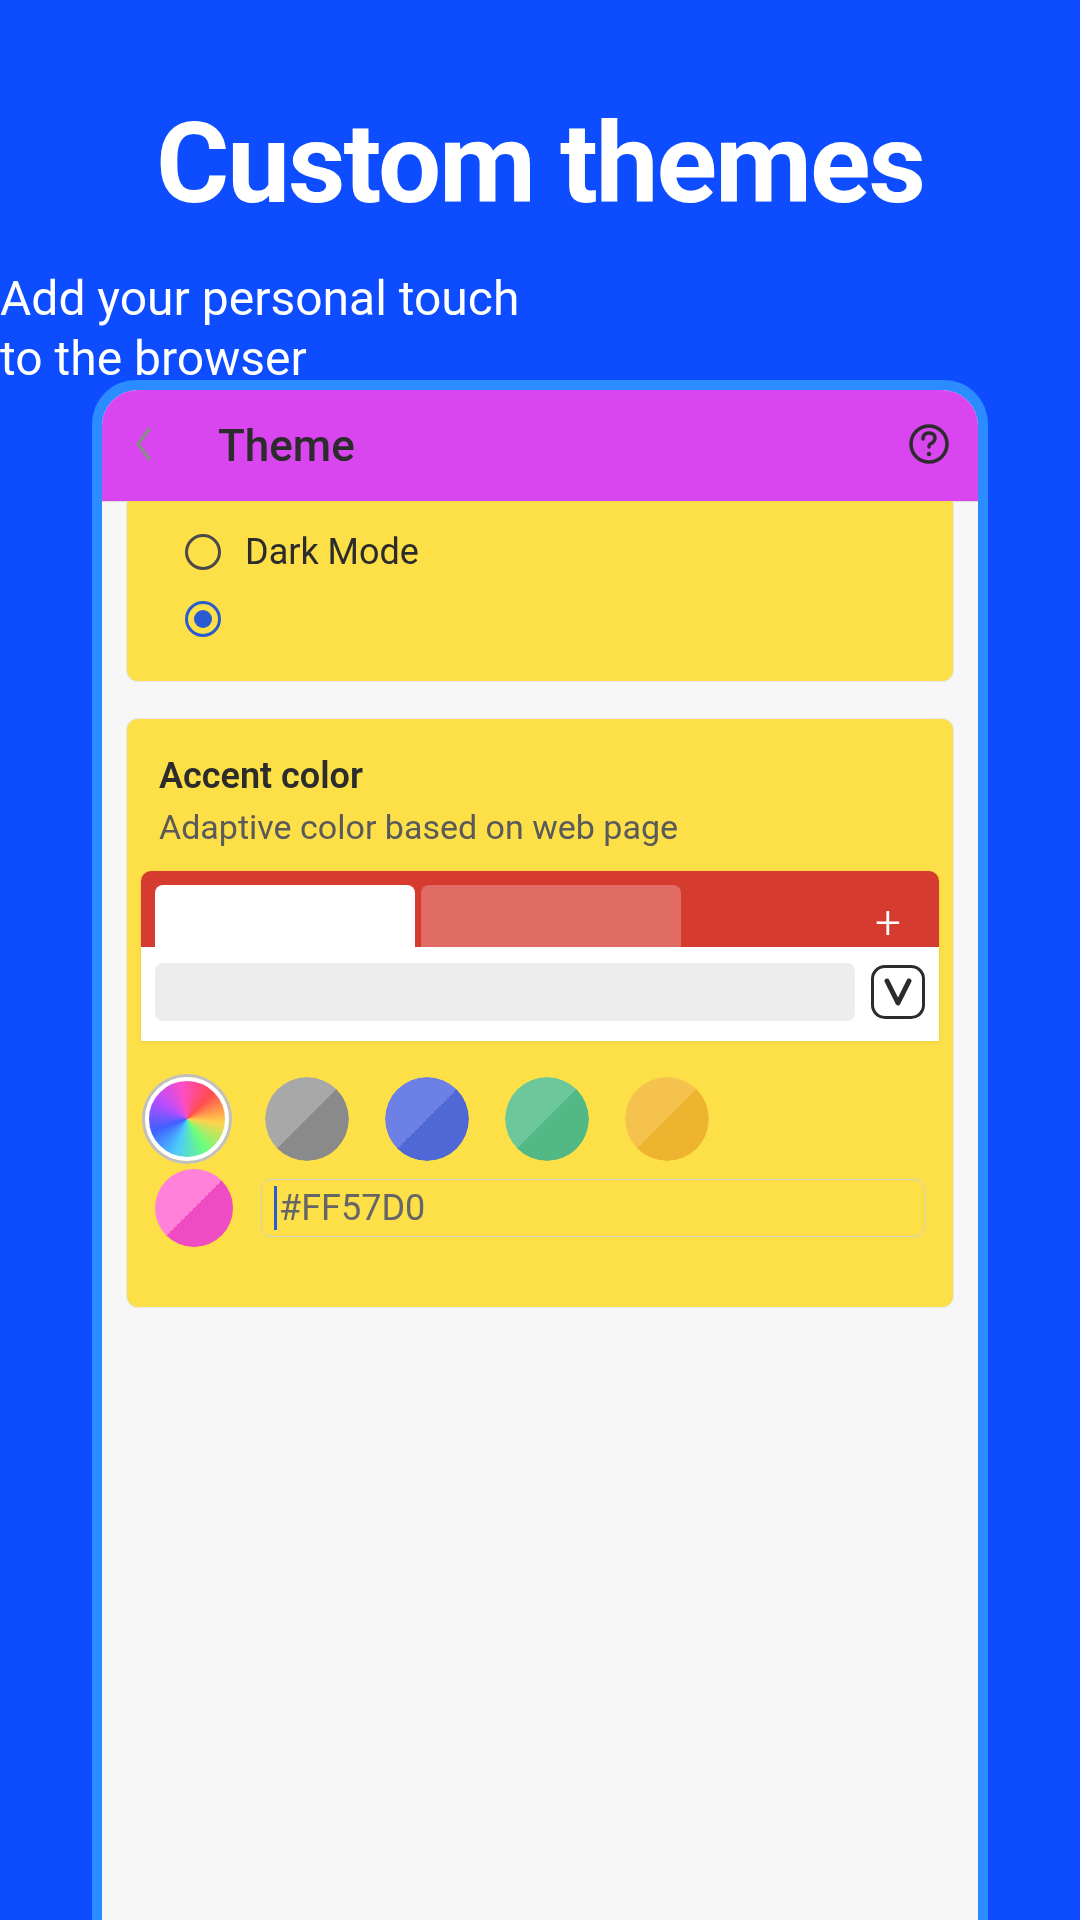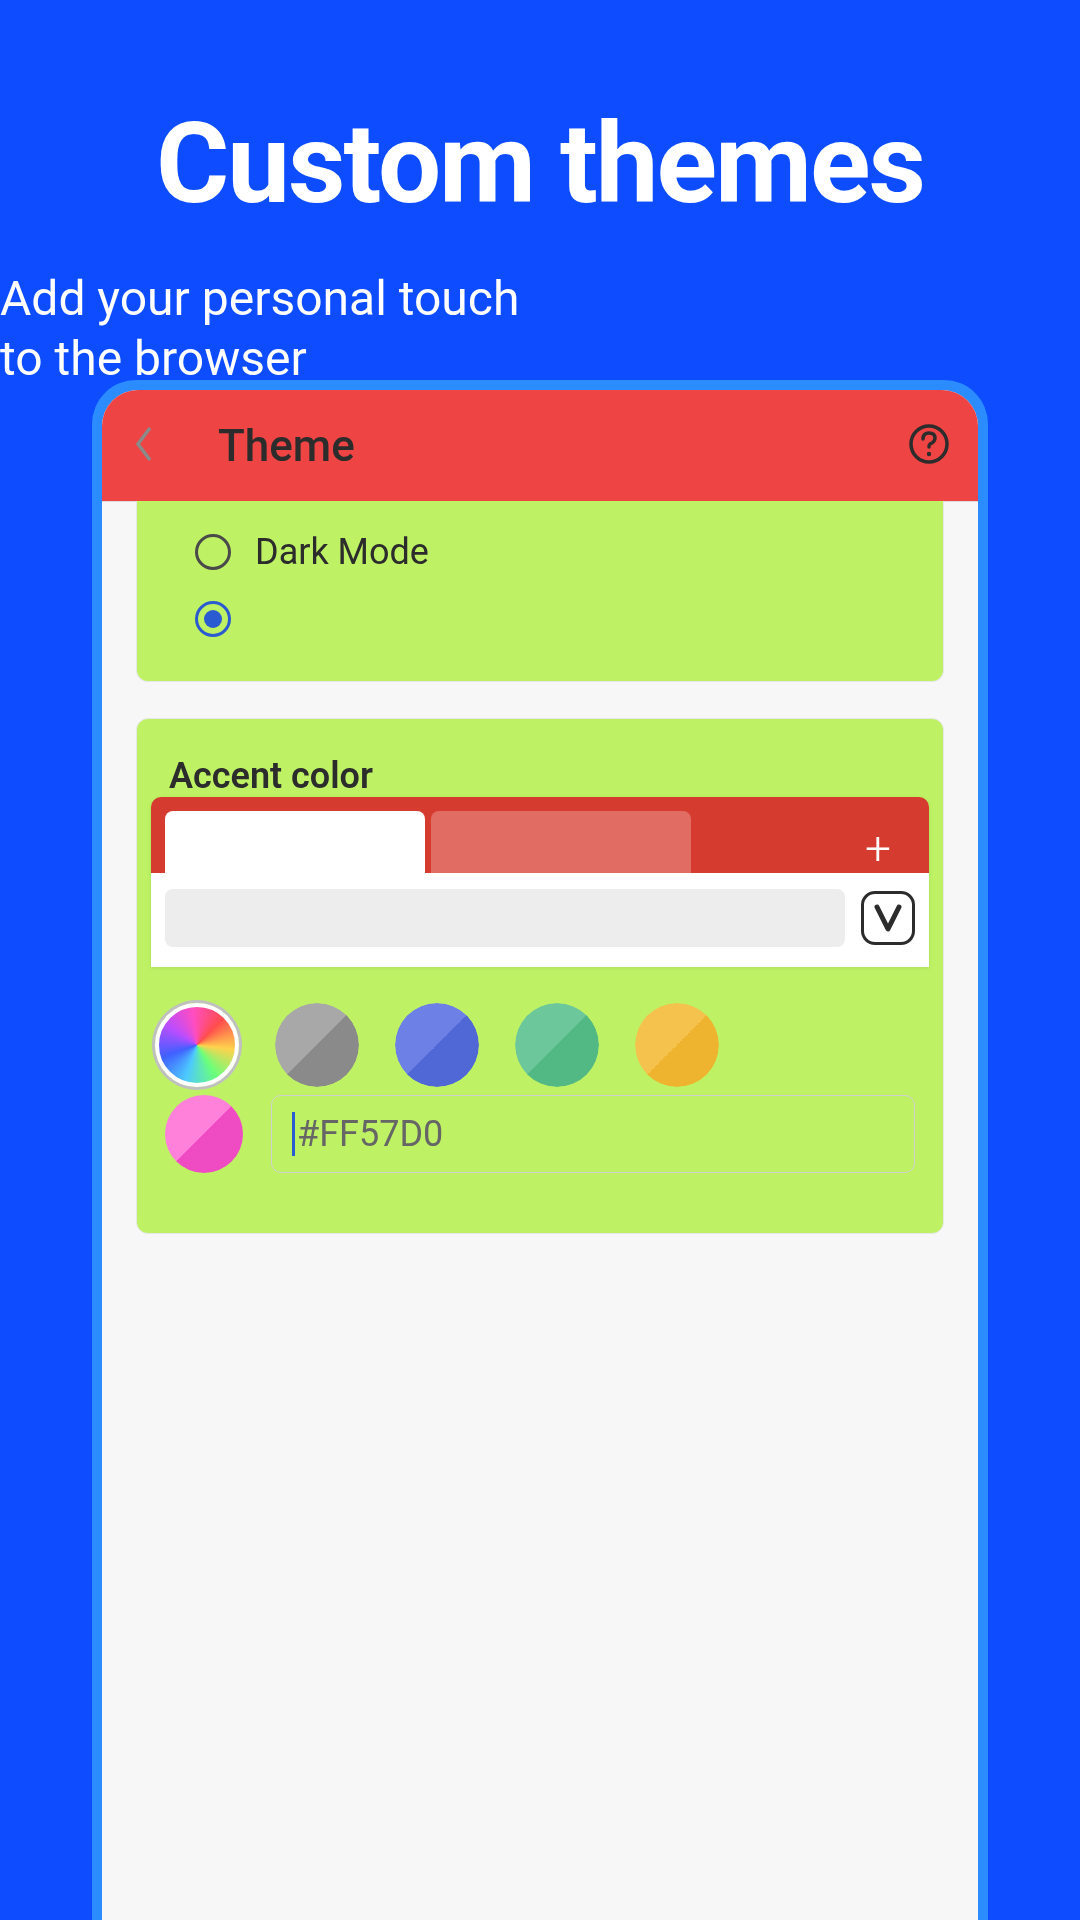--- a/index.html
+++ b/index.html
@@ -37,38 +37,38 @@
     height: 100%;
     background: #f7f7f7;
     border-radius: 36px 36px 0 0;
     overflow: hidden;
     color: #2c2c2c;
   }
   .header {
     display: flex;
     align-items: center;
     height: 112px;
-    background: #ef4444;
+    background: #d946ef;
     border-bottom: 1px solid #dcdcdc;
     padding: 0 28px;
   }
   .back-chevron svg { width: 28px; height: 40px; stroke: #8a8a8a; stroke-width: 3.5; fill: none; }
   .header-title {
     font-size: 44px;
     font-weight: 500;
     margin-left: 60px;
     flex: 1;
     color: #2c2c2c;
   }
   .help-icon svg { width: 42px; height: 42px; }
   .card {
-    background: #bef264;
+    background: #fde047;
     border: 1px solid #e7e7e7;
     border-radius: 12px;
-    margin: 0 34px;
+    margin: 0 24px;
   }
   .mode-card { margin-top: -1px; border-top: none; border-radius: 0 0 12px 12px; padding: 16px 28px 30px 28px; }
   .radio-row {
     display: flex;
     align-items: center;
     padding: 14px 0;
   }
   .radio-outline {
     width: 36px; height: 36px;
     border: 3.5px solid #4a4a4a;
@@ -158,26 +158,26 @@
     align-items: center;
     gap: 28px;
     padding: 8px 28px 0 28px;
   }
   .custom-swatch {
     width: 78px; height: 78px; border-radius: 50%;
     background: linear-gradient(135deg, #ff81da 0 50%, #ef4bc3 50% 100%);
   }
   .custom-input {
     flex: 1;
-    height: 78px;
+    height: 58px;
     border: 1.5px solid #d0d0d0;
     border-radius: 10px;
     display: flex;
     align-items: center;
-    padding: 0 20px;
+    padding: 0 12px;
     font-size: 36px;
     color: #666;
     position: relative;
   }
   .cursor {
     width: 3px; height: 44px; background: #2b5bd0;
     margin-right: 2px;
   }
 </style>
 </head>
@@ -215,20 +215,21 @@
       </div>
       <div class="radio-row">
         <span class="radio-outline checked">
           <span class="radio-dot"></span>
         </span>
       </div>
     </div>
 
     <div class="card accent-card">
       <div class="accent-title">Accent color</div>
+      <div class="accent-sub">Adaptive color based on web page</div>
 
       <div class="preview">
         <div class="tabbar">
           <div class="tab active"></div>
           <div class="tab inactive"></div>
           <span class="tab-plus">+</span>
         </div>
         <div class="urlbar">
           <div class="url-input"></div>
           <div class="v-icon">

